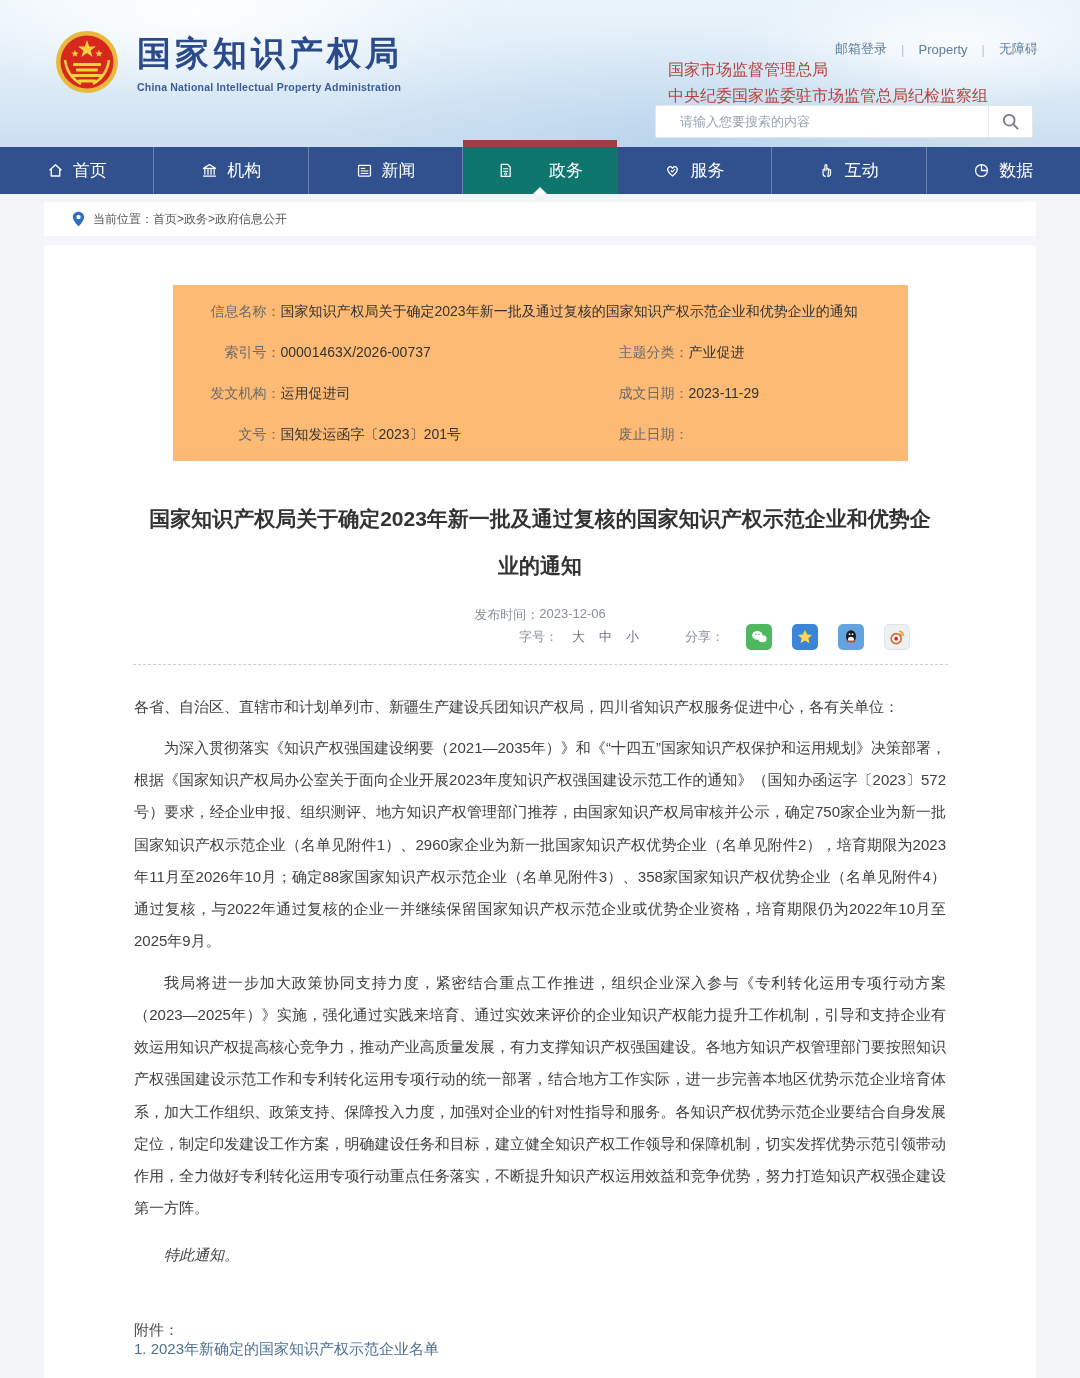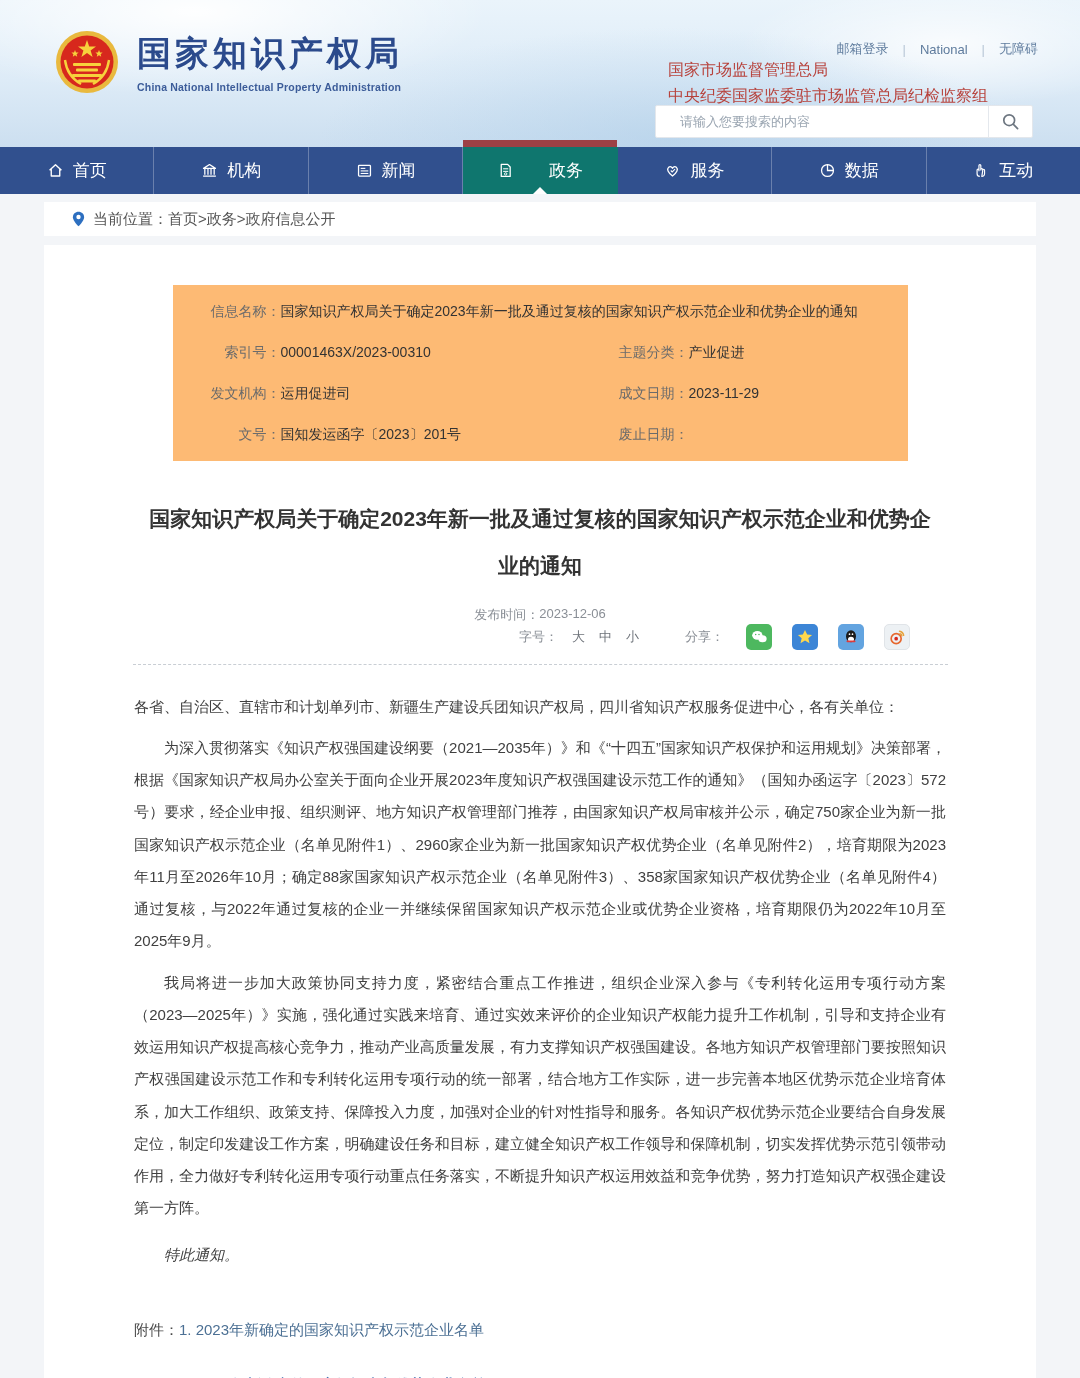--- a/index.html
+++ b/index.html
@@ -71,21 +71,21 @@
   .nav-item.active::after {
     content:""; position:absolute; bottom:0; left:50%; margin-left:-7px;
     border-left:7px solid transparent; border-right:7px solid transparent;
     border-bottom:7px solid #fdfdfd;
   }
 
   
   .crumb-strip {
     margin:8px 44px 0; background:#fff; height:34px;
     display:flex; align-items:center; padding-left:28px;
-    font-size:15px; color:#555;
+    font-size:12px; color:#555;
   }
   .crumb-strip .pin { display:flex; margin-right:8px; }
 
   
   .card {
     margin:9px 44px 0; background:#fff; min-height:1180px; padding:40px 0 50px;
   }
 
   .meta-table { width:735px; margin:0 auto; background:#fdba74; padding:6px 0; }
   .meta-row { display:flex; padding:10px 0; font-size:14px; line-height:1.5; }
@@ -122,21 +122,21 @@
 
   .article-body {
     width:812px; margin:26px auto 0;
     font-size:15px; color:#404040; line-height:2.15; text-align:justify;
   }
   .article-body p.indent { text-indent:2em; }
   .article-body p { margin-bottom:9px; }
   .closing { text-indent:2em; margin-top:14px;font-style:italic; }
 
   .attachments { width:812px; margin:50px auto 0; font-size:15px; }
-  .att-first { display:flex; }
+  .att-first { display:flex;flex-direction:column; }
   .att-label { color:#4a4a4a; flex:0 0 auto; }
   .att-link { color:#3e6daf; cursor:pointer; display:inline-block; }
   .att-link.visited { color:#4c7094; }
   .att-rest { margin-left:47px; margin-top:36px;font-weight:bold; }
 </style>
 </head>
 <body>
 
 <div class="banner">
   <div class="logo-group">
@@ -155,21 +155,21 @@
     </svg>
     <div class="site-titles">
       <div class="site-name">国家知识产权局</div>
       <div class="site-name-en">China National Intellectual Property Administration</div>
     </div>
   </div>
 
   <div class="top-links">
     <span class="tl">邮箱登录</span>
     <span class="sep">|</span>
-    <span class="tl">National</span>
+    <span class="tl">Property</span>
     <span class="sep">|</span>
     <span class="tl">无障碍</span>
   </div>
 
   <div class="related-links">
     <div>国家市场监督管理总局</div>
     <div>中央纪委国家监委驻市场监管总局纪检监察组</div>
   </div>
 
   <div class="search-bar">
@@ -227,33 +227,33 @@
       <svg width="17" height="17" viewBox="0 0 20 20">
           <path d="M10 16.5 C4.5 12.5 3 8.5 5.5 6.2 C7.4 4.6 9.5 6 10 7.4 C10.5 6 12.6 4.6 14.5 6.2 C17 8.5 15.5 12.5 10 16.5 Z" fill="none" stroke="#fff" stroke-width="1.5" stroke-linejoin="round"></path>
           <path d="M8 10 l1.6 1.6 L13 8.3" fill="none" stroke="#fff" stroke-width="1.3"></path>
         </svg>
     </span>
     <span>服务</span>
   </div>
   <div class="nav-item">
     <span class="nicon">
       <svg width="17" height="17" viewBox="0 0 20 20">
+          <path d="M8 17 C6 17 4.8 15.8 4.8 13.8 V9.5 a1.1 1.1 0 0 1 2.2 0 V11 M7 11 V4.2 a1.1 1.1 0 0 1 2.2 0 V10 M9.2 10 V8.8 a1.1 1.1 0 0 1 2.2 0 V10.5 M11.4 10.5 V9.6 a1.1 1.1 0 0 1 2.2 0 V13.5 C13.6 15.8 12.4 17 10.4 17 Z" fill="none" stroke="#fff" stroke-width="1.4" stroke-linejoin="round"></path>
+        </svg>
+    </span>
+    <span>互动</span>
+  </div>
+  <div class="nav-item">
+    <span class="nicon">
+      <svg width="17" height="17" viewBox="0 0 20 20">
           <circle cx="10" cy="10" r="7" fill="none" stroke="#fff" stroke-width="1.5"></circle>
           <path d="M10 3 V10 H17" fill="none" stroke="#fff" stroke-width="1.5"></path>
         </svg>
     </span>
     <span>数据</span>
-  </div>
-  <div class="nav-item">
-    <span class="nicon">
-      <svg width="17" height="17" viewBox="0 0 20 20">
-          <path d="M8 17 C6 17 4.8 15.8 4.8 13.8 V9.5 a1.1 1.1 0 0 1 2.2 0 V11 M7 11 V4.2 a1.1 1.1 0 0 1 2.2 0 V10 M9.2 10 V8.8 a1.1 1.1 0 0 1 2.2 0 V10.5 M11.4 10.5 V9.6 a1.1 1.1 0 0 1 2.2 0 V13.5 C13.6 15.8 12.4 17 10.4 17 Z" fill="none" stroke="#fff" stroke-width="1.4" stroke-linejoin="round"></path>
-        </svg>
-    </span>
-    <span>互动</span>
   </div>
 </div>
 
 <div class="crumb-strip">
   <span class="pin">
     <svg width="13" height="16" viewBox="0 0 13 16">
         <path d="M6.5 0.8 C3.3 0.8 0.9 3.2 0.9 6.2 C0.9 10 6.5 15.2 6.5 15.2 S12.1 10 12.1 6.2 C12.1 3.2 9.7 0.8 6.5 0.8 Z" fill="#2d6fc0"></path>
         <circle cx="6.5" cy="6" r="2.2" fill="#fff"></circle>
       </svg>
   </span>
@@ -266,21 +266,21 @@
   <div class="meta-table">
     <div class="meta-row">
       <div class="meta-cell full">
         <span class="meta-label">信息名称：</span>
         <span class="meta-value">国家知识产权局关于确定2023年新一批及通过复核的国家知识产权示范企业和优势企业的通知</span>
       </div>
     </div>
     <div class="meta-row">
       <div class="meta-cell c1">
         <span class="meta-label">索引号：</span>
-        <span class="meta-value">00001463X/2023-00310</span>
+        <span class="meta-value">00001463X/2026-00737</span>
       </div>
       <div class="meta-cell c2">
         <span class="meta-label">主题分类：</span>
         <span class="meta-value">产业促进</span>
       </div>
     </div>
     <div class="meta-row">
       <div class="meta-cell c1">
         <span class="meta-label">发文机构：</span>
         <span class="meta-value">运用促进司</span>

